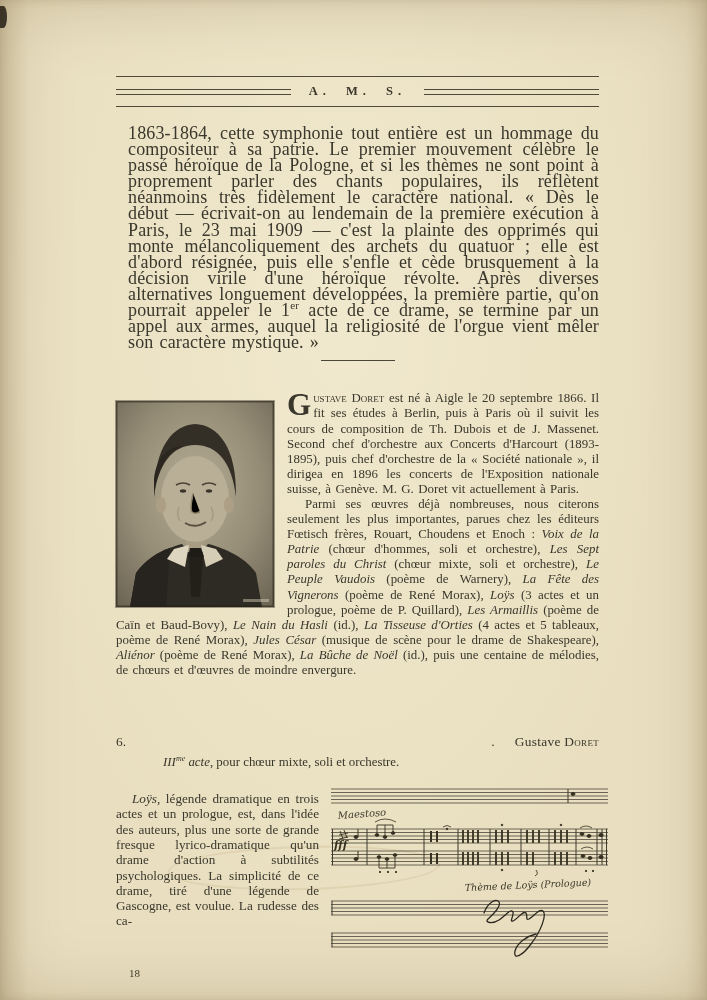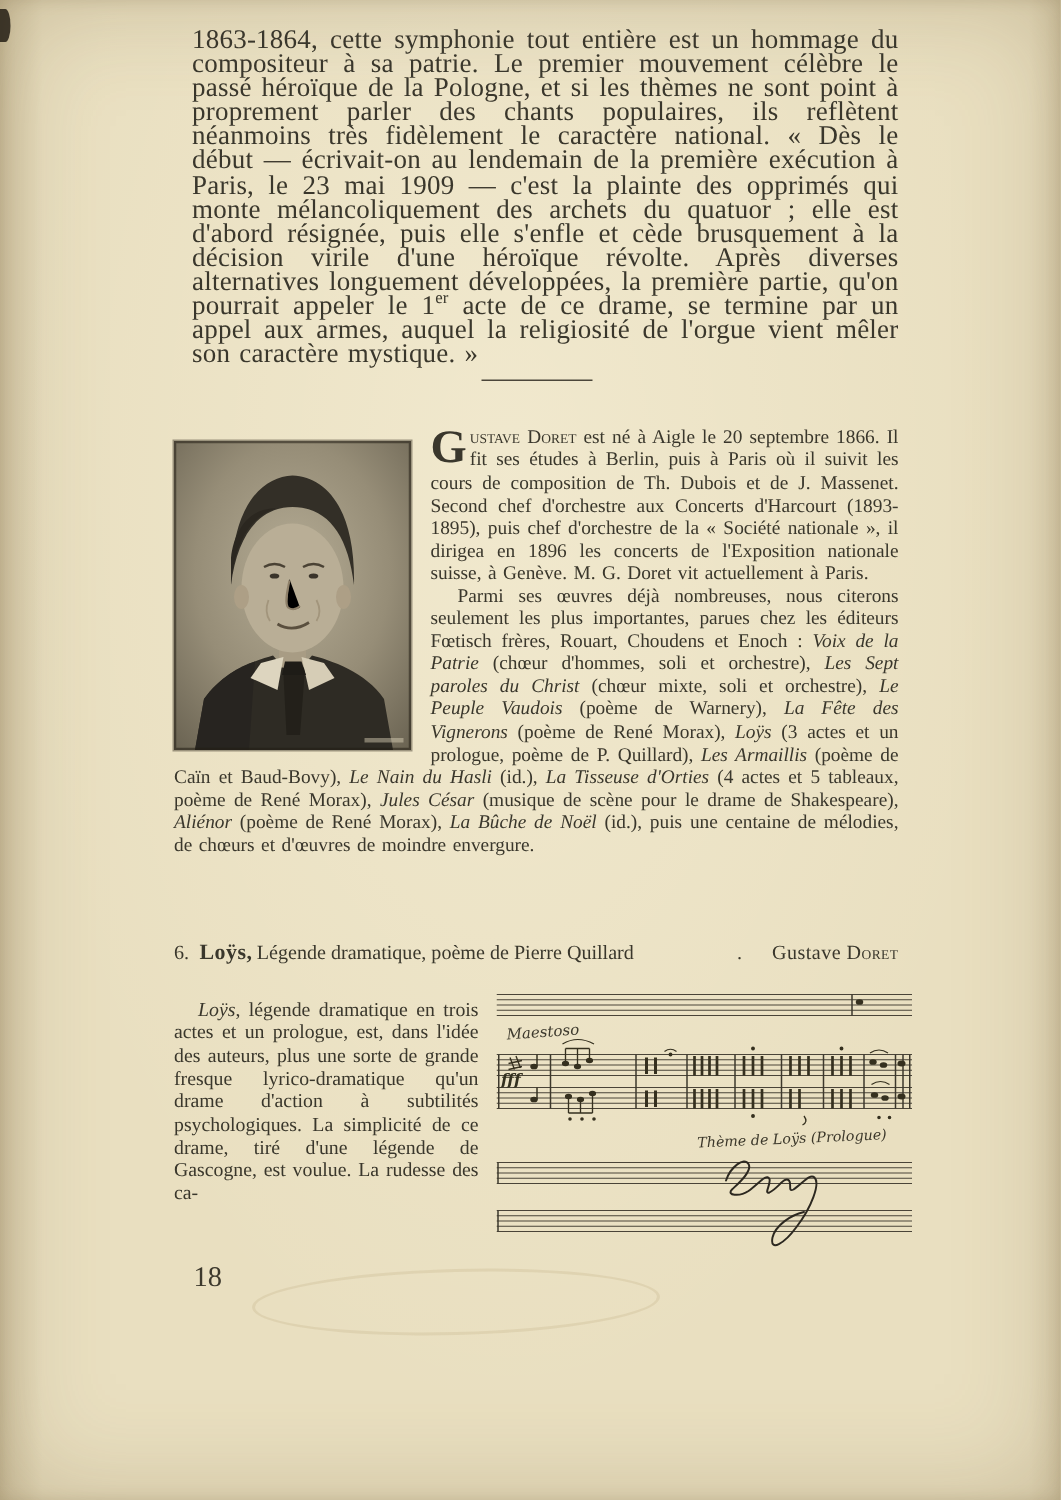--- a/index.html
+++ b/index.html
@@ -65,31 +65,40 @@
   .wcomposer{letter-spacing:.3px;margin-top:32px;}
   .work-sub{margin:5px 0 0 47px;font-size:12.9px;}
   
   .columns{display:flex;margin-top:17px;}
   .loys{
     width:203px;margin:4px 12px 0 0;flex:none;text-align:justify;
     font-size:13.2px;line-height:15.3px;text-indent:16px;word-spacing:1px;
   }
   .music{flex:none;width:277px;margin:0 -9px 0 0;position:relative;top:-2px;}
   .music svg{display:block;}
-  .pagenum{margin:2px 0 0 13px;font-size:19px;color:#3d392d;}
+  .pagenum{margin:2px 0 0 13px;font-size:11px;color:#3d392d;}
 </style>
 </head>
 <body>
 
 <div class="paper">
   <div class="corner-nick"></div>
   <div class="ring-stain"></div>
 
   <div class="content">
 
+    <header class="masthead">
+      <div class="rule"></div>
+      <div class="mid">
+        <span class="drule"></span>
+        <span class="mtitle">A. M. S.</span>
+        <span class="drule"></span>
+      </div>
+      <div class="rule"></div>
+    </header>
 
     <p class="intro"><span>1863-1864, cette symphonie tout entière est un hommage du compositeur à sa patrie. Le premier mouvement célèbre le passé héroïque de la Pologne, et si les thèmes ne sont point à proprement parler des chants populaires, ils reflètent néanmoins très fidèlement le caractère national. « Dès le début — écrivait-on au lendemain de la première exécution à Paris, le 23 mai 1909 — c'est la plainte des opprimés qui monte mélancoliquement des archets du quatuor ; elle est d'abord résignée, puis elle s'enfle et cède brusquement à la décision virile d'une héroïque révolte. Après diverses alternatives longuement développées, la première partie, qu'on pourrait appeler le 1</span><sup>er</sup><span> acte de ce drame, se termine par un appel aux armes, auquel la religiosité de l'orgue vient mêler son caractère mystique. »</span></p>
 
     <div class="divider"></div>
 
     <section class="bio">
       <div class="photo">
         <svg width="158" height="206" viewBox="0 0 158 206">
           <defs>
             <radialGradient id="pbg" cx="50%" cy="42%" r="75%">
@@ -131,24 +140,24 @@
           <rect x="0" y="0" width="158" height="206" fill="none" stroke="rgba(35,30,20,0.55)" stroke-width="3"></rect>
         </svg>
         <span class="credit"></span>
       </div>
       <p class="bio-p1"><span class="dc">G</span><span class="bd sc">ustave Doret</span><span> est né à Aigle le 20 septembre 1866. Il fit ses études à Berlin, puis à Paris où il suivit les cours de composition de Th. Dubois et de J. Massenet. Second chef d'orchestre aux Concerts d'Harcourt (1893-1895), puis chef d'orchestre de la « Société nationale », il dirigea en 1896 les concerts de l'Exposition nationale suisse, à Genève. M. G. Doret vit actuellement à Paris.</span></p>
       <p class="bio-p2"><span>Parmi ses œuvres déjà nombreuses, nous citerons seulement les plus importantes, parues chez les éditeurs Fœtisch frères, Rouart, Choudens et Enoch : </span><span class="it">Voix de la Patrie</span><span> (chœur d'hommes, soli et orchestre), </span><span class="it">Les Sept paroles du Christ</span><span> (chœur mixte, soli et orchestre), </span><span class="it">Le Peuple Vaudois</span><span> (poème de Warnery), </span><span class="it">La Fête des Vignerons</span><span> (poème de René Morax), </span><span class="it">Loÿs</span><span> (3 actes et un prologue, poème de P. Quillard), </span><span class="it">Les Armaillis</span><span> (poème de Caïn et Baud-Bovy), </span><span class="it">Le Nain du Hasli</span><span> (id.), </span><span class="it">La Tisseuse d'Orties</span><span> (4 actes et 5 tableaux, poème de René Morax), </span><span class="it">Jules César</span><span> (musique de scène pour le drame de Shakespeare), </span><span class="it">Aliénor</span><span> (poème de René Morax), </span><span class="it">La Bûche de Noël</span><span> (id.), puis une centaine de mélodies, de chœurs et d'œuvres de moindre envergure.</span></p>
     </section>
 
     <div class="work-head">
       <span class="wnum">6.</span>
-      <span class="wmain"><b class="wtitle">Loÿs,</b><span class="desc">Légende dramatique, poème de Pierre Quillard</span></span>
       <span class="wdot">.</span>
       <span class="wcomposer"><span>Gustave</span>&nbsp;<span class="sc">Doret</span></span>
     </div>
+    <p class="work-sub"><span class="it">III</span><sup class="it">me</sup><span class="it"> acte</span><span>, pour chœur mixte, soli et orchestre.</span></p>
 
     <div class="columns">
       <p class="loys"><span class="it">Loÿs</span><span>, légende dramatique en trois actes et un prologue, est, dans l'idée des auteurs, plus une sorte de grande fresque lyrico-dramatique qu'un drame d'action à subtilités psychologiques. La simplicité de ce drame, tiré d'une légende de Gascogne, est voulue. La rudesse des ca-</span></p>
 
       <figure class="music">
         <svg width="277" height="178" viewBox="0 0 277 178">
           <g stroke="#4a4438" stroke-width="0.8">
 
             <path d="M0,4H277 M0,7.5H277 M0,11H277 M0,14.5H277 M0,18H277" fill="none"></path>
 

